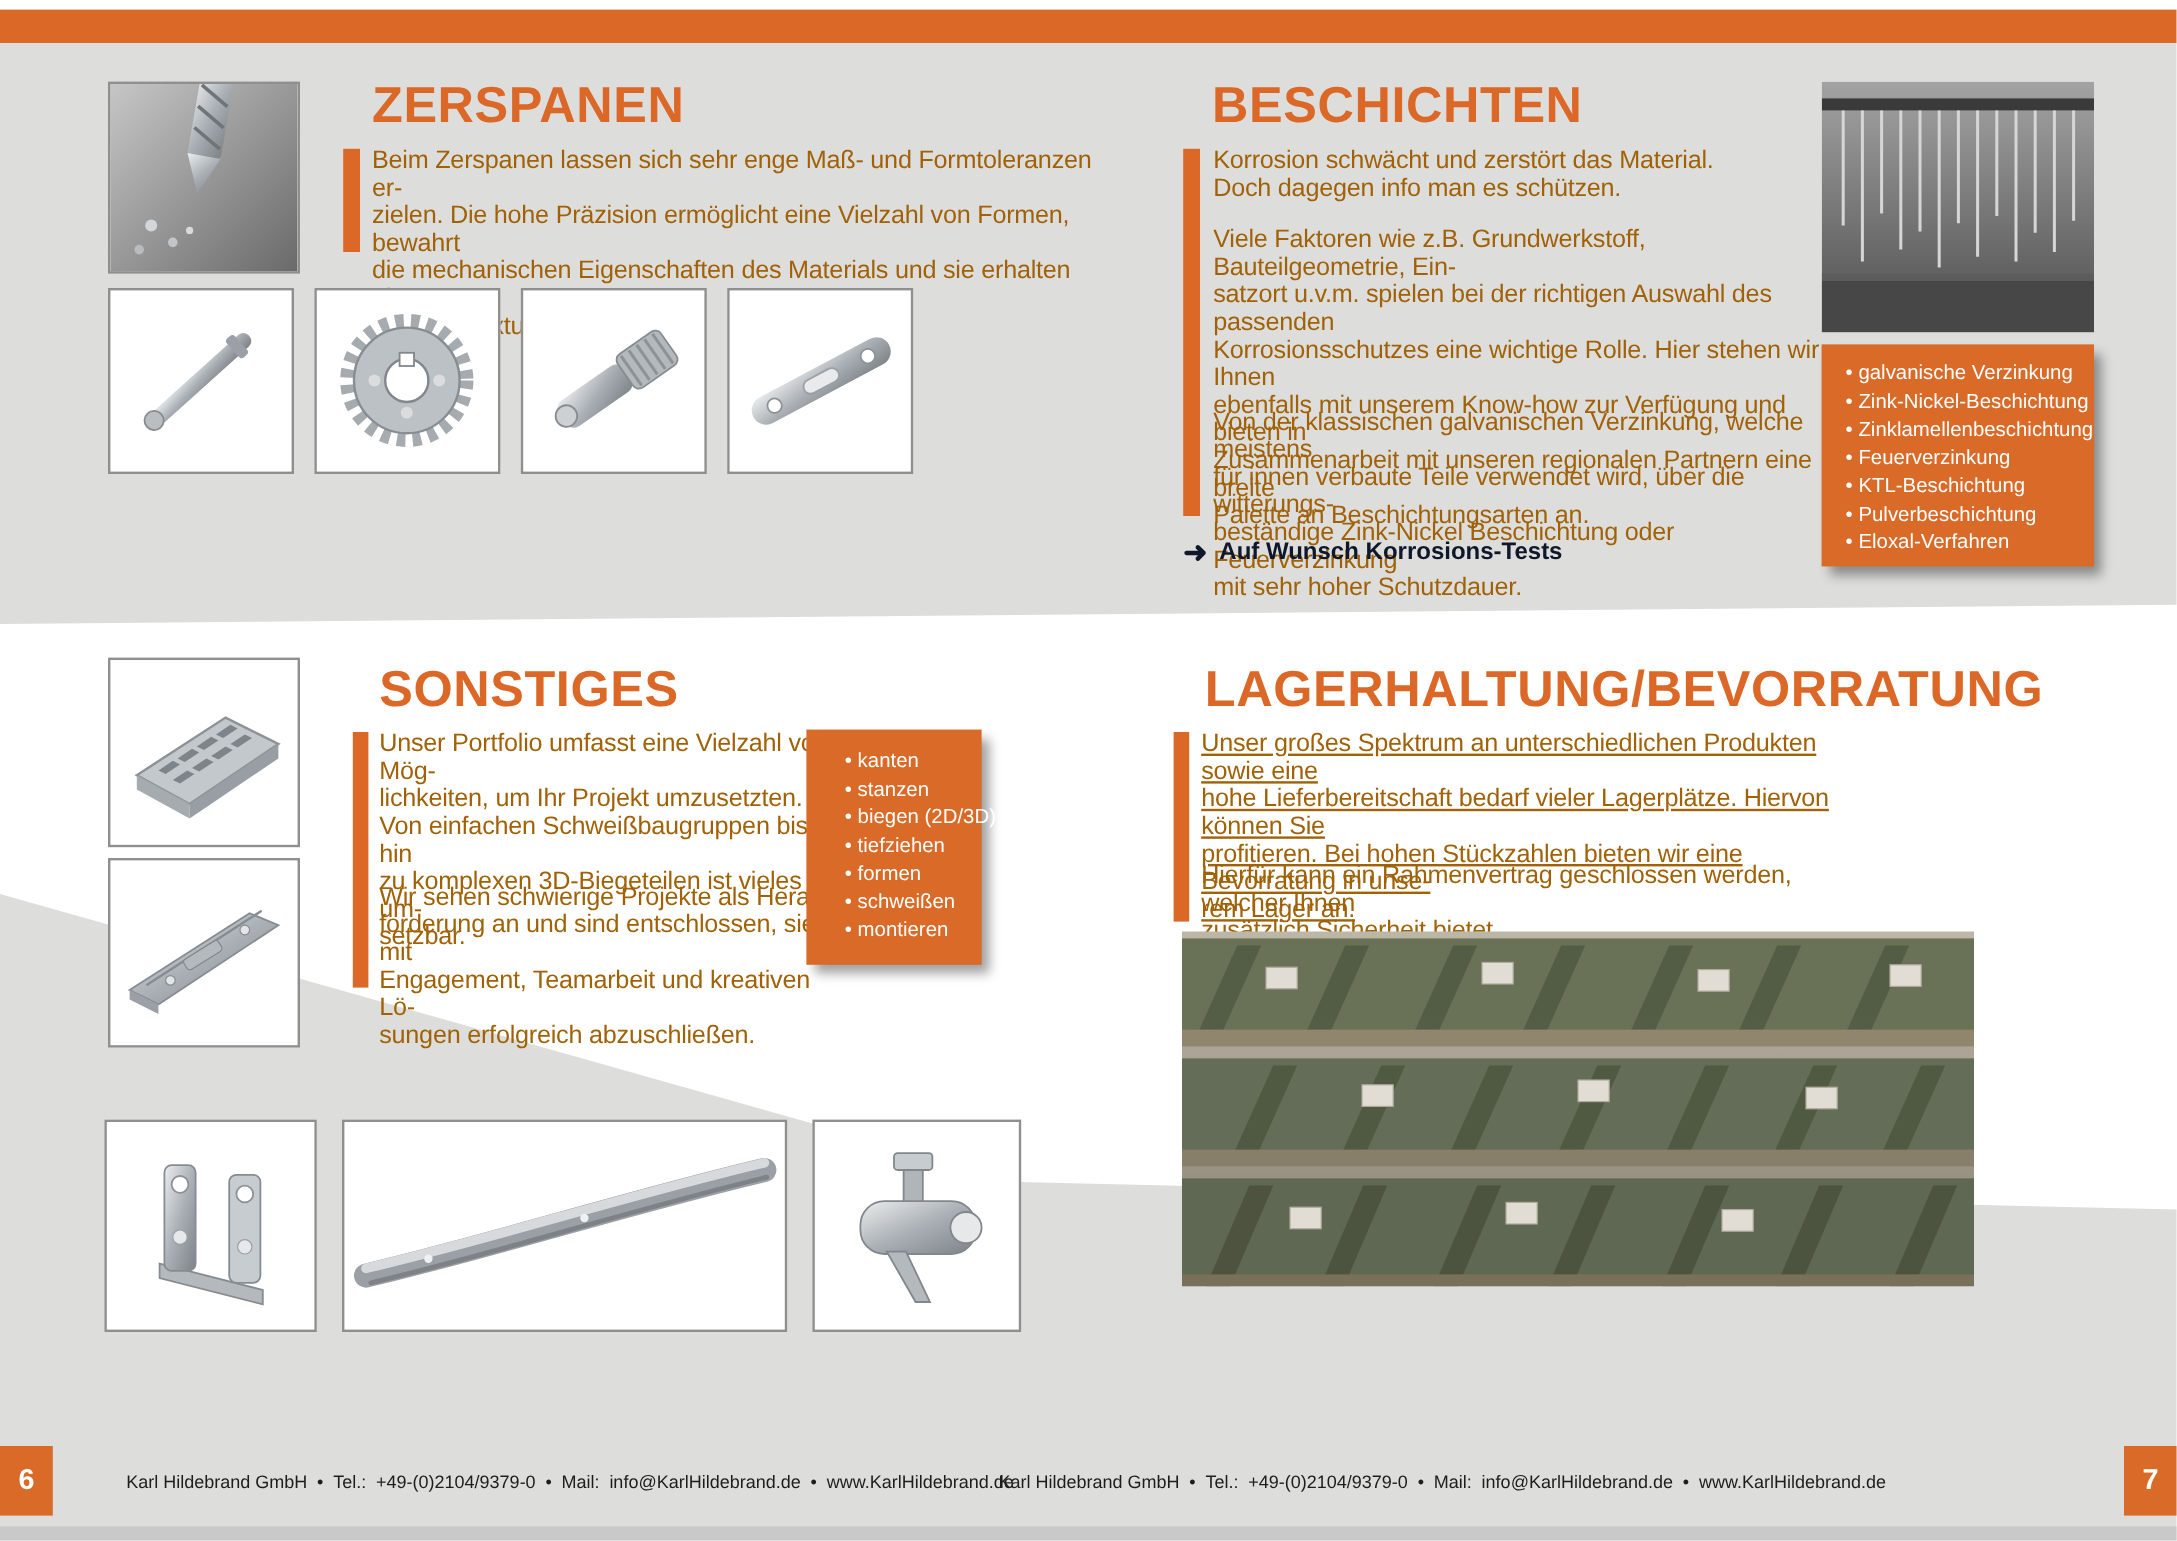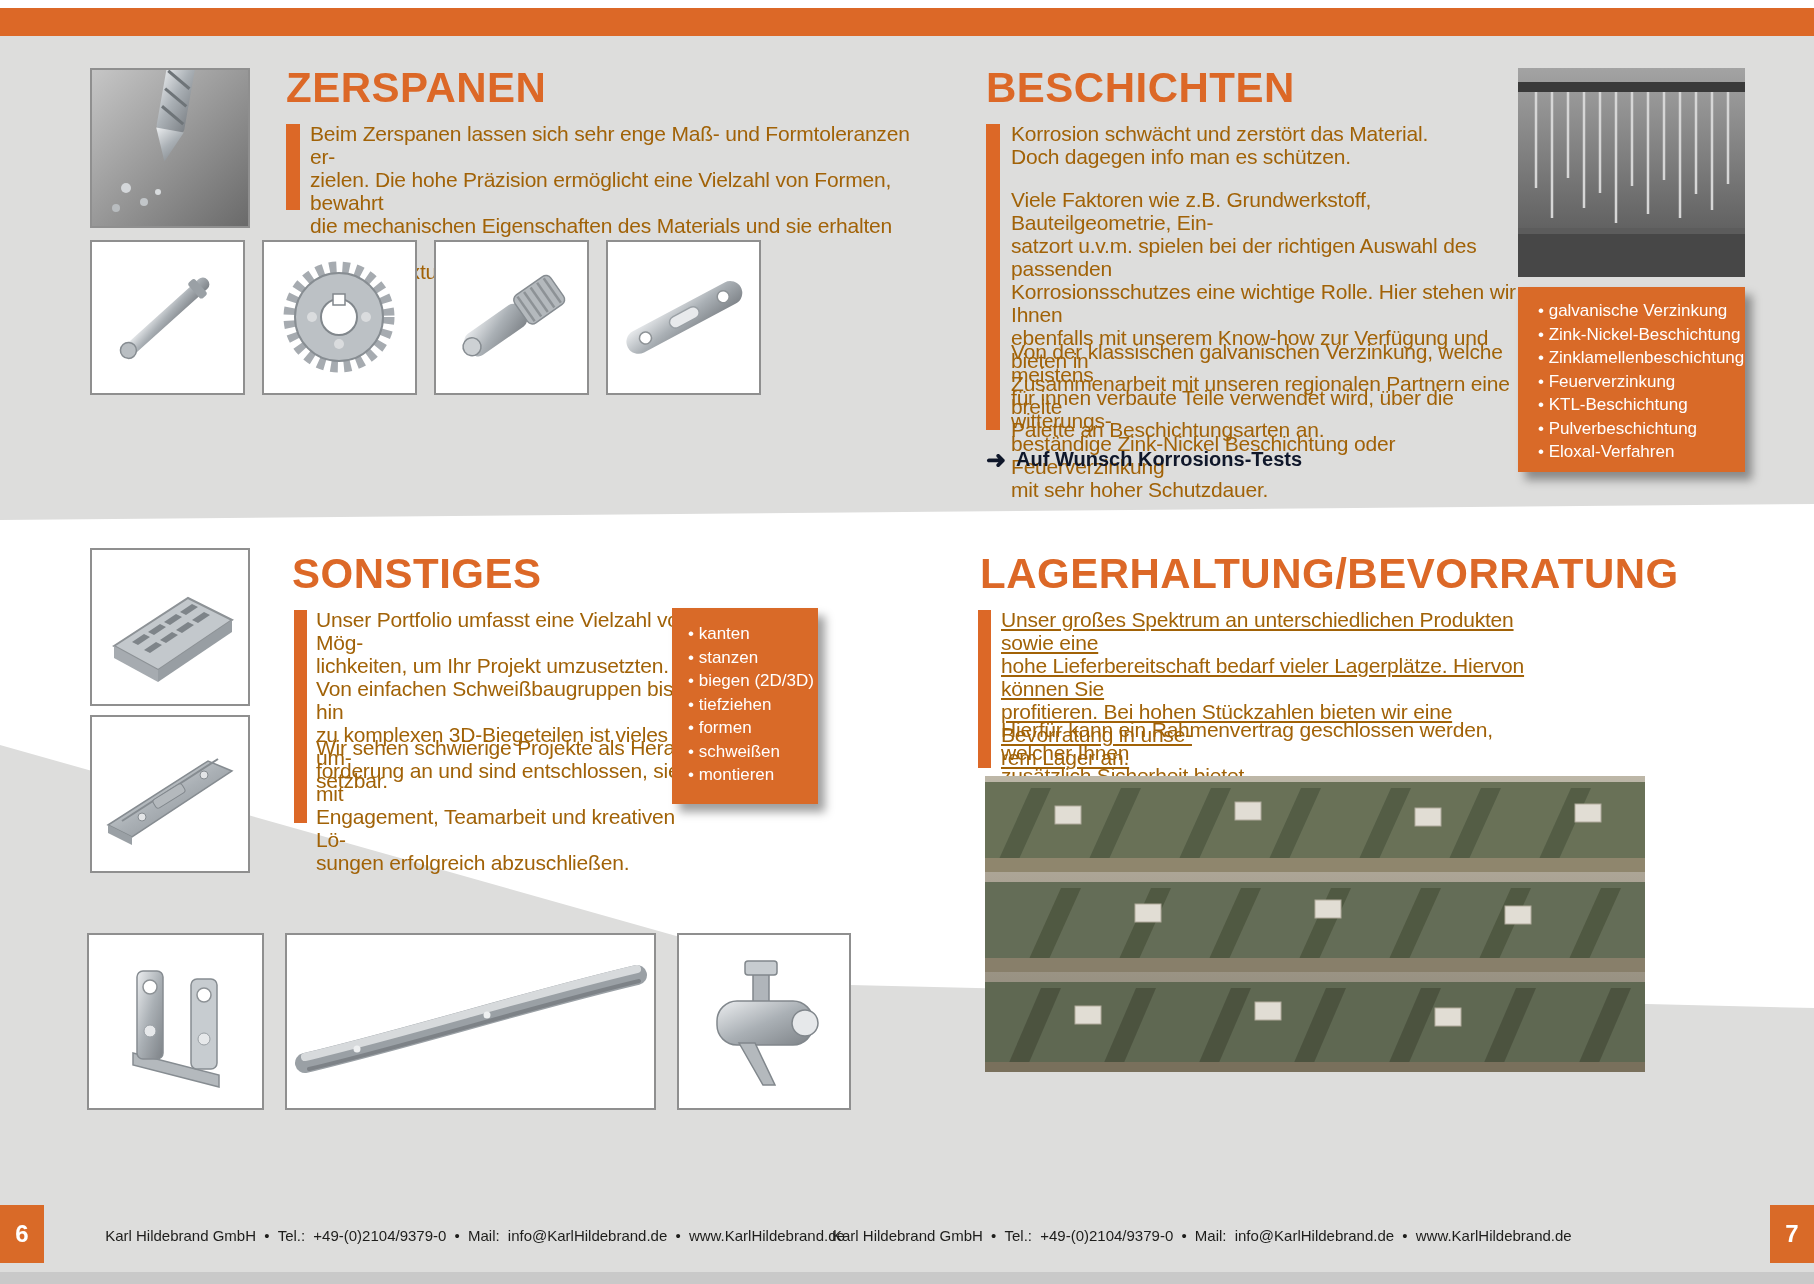--- a/index.html
+++ b/index.html
@@ -1,19 +1,19 @@
 <!DOCTYPE html>
 <html><head>
 <meta charset="utf-8">
 <style>
   html,body{margin:0;padding:0;background:#fff;}
   .sheet{position:relative;width:1814px;height:1284px;overflow:hidden;
          font-family:"Liberation Sans",sans-serif;background:#fff;}
   .bg-svg{position:absolute;left:0;top:0;z-index:0;}
-  .title{position:absolute;z-index:2;font-weight:bold;font-size:42px;letter-spacing:.5px;color:#DC6827;white-space:nowrap;}
+  .title{position:absolute;z-index:2;font-weight:bold;font-size:42px;letter-spacing:.5px;color:#DC6827;white-space:nowrap;margin-left:24px;}
   .obar{position:absolute;z-index:2;width:14px;background:#DC6827;}
   .btxt{position:absolute;z-index:2;font-size:21px;line-height:23px;letter-spacing:-.2px;
         color:#a16207;white-space:pre-line;}
   .imgbox{position:absolute;z-index:2;background:#fff;border:2px solid #8f8f8f;box-sizing:border-box;overflow:hidden;}
   .photo{position:absolute;z-index:2;overflow:hidden;}
   .photo.bordered{border:2px solid #8f8f8f;box-sizing:border-box;}
   .obox{position:absolute;z-index:2;background:#D96A28;color:#fff;
         box-shadow:7px 8px 9px rgba(0,0,0,.38);box-sizing:border-box;}
   .obox .li{font-size:17px;line-height:23.5px;white-space:nowrap;}
   .note{position:absolute;z-index:2;color:#0f172a;font-weight:bold;font-size:20px;white-space:nowrap;}
@@ -160,21 +160,21 @@
   <div class="btxt" style="left:316px;top:608px;width:390px;">Unser Portfolio umfasst eine Vielzahl von Mög-
 lichkeiten, um Ihr Projekt umzusetzten.
 Von einfachen Schweißbaugruppen bis hin
 zu komplexen 3D-Biegeteilen ist vieles um-
 setzbar.</div>
   <div class="btxt" style="left:316px;top:736px;width:390px;">Wir sehen schwierige Projekte als Heraus-
 forderung an und sind entschlossen, sie mit
 Engagement, Teamarbeit und kreativen Lö-
 sungen erfolgreich abzuschließen.</div>
 
-  <div class="obox" style="left:672px;top:608px;width:146px;height:196px;padding:14px 0 0 16px;">
+  <div class="obox" style="left:672px;top:608px;width:146px;height:196px;padding:14px 0 0 32px;">
       <div class="li">• kanten</div>
       <div class="li">• stanzen</div>
       <div class="li">• biegen (2D/3D)</div>
       <div class="li">• tiefziehen</div>
       <div class="li">• formen</div>
       <div class="li">• schweißen</div>
       <div class="li">• montieren</div>
     </div>
 
   <div class="imgbox" style="left:87px;top:933px;width:177px;height:177px;">

